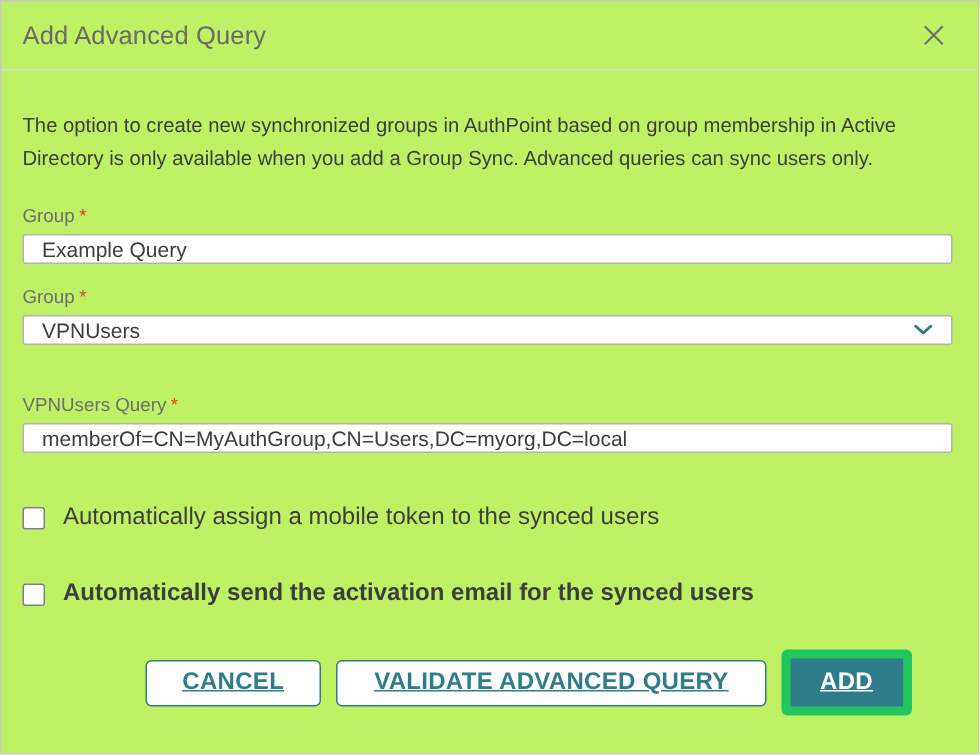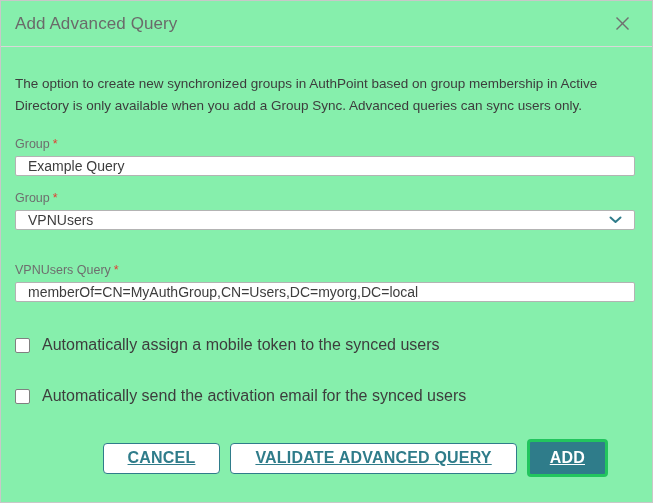--- a/index.html
+++ b/index.html
@@ -4,21 +4,21 @@
 <style>
   * { margin: 0; padding: 0; box-sizing: border-box; }
   html, body { background: #ffffff; }
   body {
     font-family: "Liberation Sans", "DejaVu Sans", sans-serif;
     width: 653px; height: 503px;
     color: #3d3d3d;
   }
   .dialog {
     width: 653px; height: 503px;
-    background: #86efac;
+    background: #bef264;
     border: 1px solid #c8c8c8;
     display: flex;
     flex-direction: column;
     overflow: hidden;
   }
   .dialog-header {
     height: 46px;
     flex: 0 0 46px;
     display: flex;
     align-items: center;
@@ -80,21 +80,21 @@
     align-items: center;
     justify-content: space-between;
     cursor: pointer;
   }
   .checkbox-row {
     display: flex;
     align-items: center;
     margin-top: 34px;
     cursor: pointer;
   }
-  .checkbox-row + .checkbox-row { margin-top: 33px; }
+  .checkbox-row + .checkbox-row { margin-top: 33px; font-weight: bold; }
   .checkbox-box {
     width: 15px; height: 15px;
     border: 1px solid #808080;
     border-radius: 2px;
     background: #ffffff;
     flex: 0 0 15px;
   }
   .checkbox-text {
     margin-left: 12px;
     font-size: 16px;
@@ -122,21 +122,21 @@
     text-decoration: underline;
   }
   .btn-outline {
     background: #ffffff;
     border: 1px solid #2f7c8a;
     color: #2f7c8a;
     padding: 0 24px;
   }
   .btn-solid {
     background: #2f7c8a;
-    border: 3px solid #22c55e;
+    border: 6px solid #22c55e;
     color: #ffffff;
     padding: 16px 20px;
   }
 </style>
 </head>
 <body>
 
 <div class="dialog">
 
   <div class="dialog-header">

